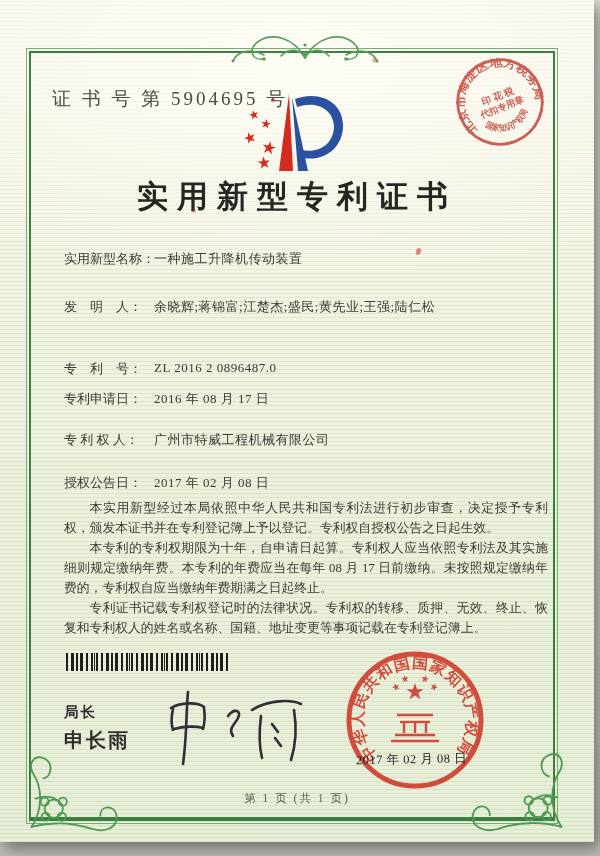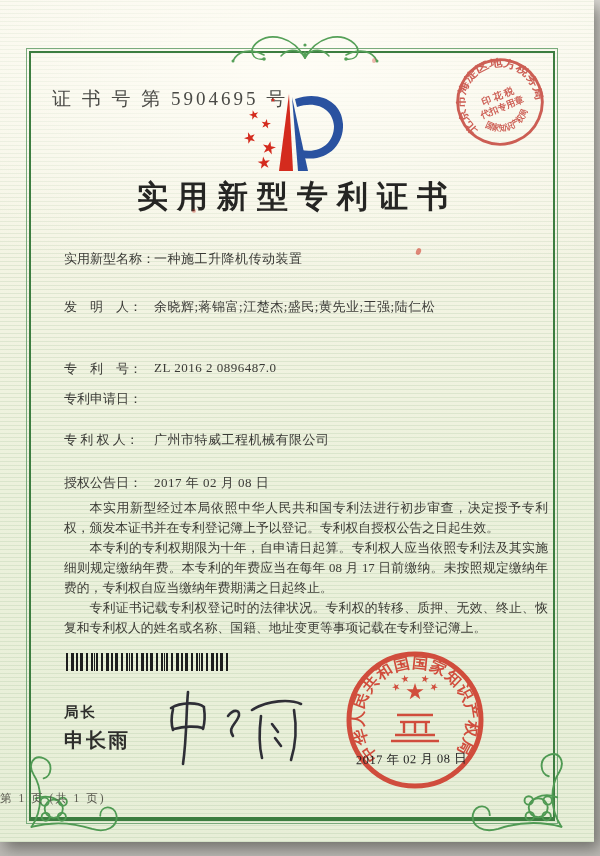--- a/index.html
+++ b/index.html
@@ -34,21 +34,21 @@
       repeating-linear-gradient(90deg,#1e1e1e 0 1px,rgba(0,0,0,0) 1px 7px);
   }
   .official-title{left:64px;top:703px;font-size:14.5px;font-weight:bold;color:#2e2e2c;
     font-family:"Liberation Sans", sans-serif;letter-spacing:2px;}
   .official-name{left:64px;top:727px;font-size:20px;font-weight:bold;color:#2e2e2c;
     font-family:"Liberation Sans", sans-serif;letter-spacing:2px;}
   .signature{left:158px;top:686px;width:150px;height:85px;}
   .seal{left:340px;top:645px;width:150px;height:150px;opacity:.92;}
   .seal-date{left:356px;top:751px;width:140px;font-size:12.5px;color:#222;letter-spacing:.5px;transform:rotate(-1deg);}
   .tax-stamp{left:452px;top:54px;width:96px;height:96px;opacity:.85;}
-  .footer{left:0;top:791px;width:594px;text-align:left;font-size:11.5px;color:#5a5a50;letter-spacing:2px;}
+  .footer{left:0;top:791px;width:594px;text-align:center;font-size:11.5px;color:#5a5a50;letter-spacing:2px;}
   .logo{left:240px;top:88px;width:120px;height:88px;}
   .flourish{left:225px;top:28px;width:160px;height:42px;}
   .corner-bl{left:16px;top:736px;width:122px;height:96px;}
   .corner-br{left:456px;top:732px;width:116px;height:100px;transform:scaleX(-1);}
   .speck{position:absolute;background:rgba(205,45,30,.55);border-radius:50%;}
   .speck1{left:416px;top:248px;width:5px;height:7px;transform:rotate(20deg);}
   .speck2{left:192px;top:209px;width:4px;height:4px;opacity:.6;}
   .speck3{left:372px;top:58px;width:4px;height:5px;opacity:.6;}
 </style>
 </head>
@@ -134,20 +134,21 @@
   <div class="abs row r-inv">
     <span class="label">发　明　人：</span>
     <span class="value">余晓辉;蒋锦富;江楚杰;盛民;黄先业;王强;陆仁松</span>
   </div>
   <div class="abs row r-pno">
     <span class="label">专　利　号：</span>
     <span class="value">ZL 2016 2 0896487.0</span>
   </div>
   <div class="abs row r-fil">
     <span class="label">专利申请日：</span>
+    <span class="value">2016 年 08 月 17 日</span>
   </div>
   <div class="abs row r-pat">
     <span class="label">专 利 权 人：</span>
     <span class="value">广州市特威工程机械有限公司</span>
   </div>
   <div class="abs row r-grant">
     <span class="label">授权公告日：</span>
     <span class="value">2017 年 02 月 08 日</span>
   </div>
 

